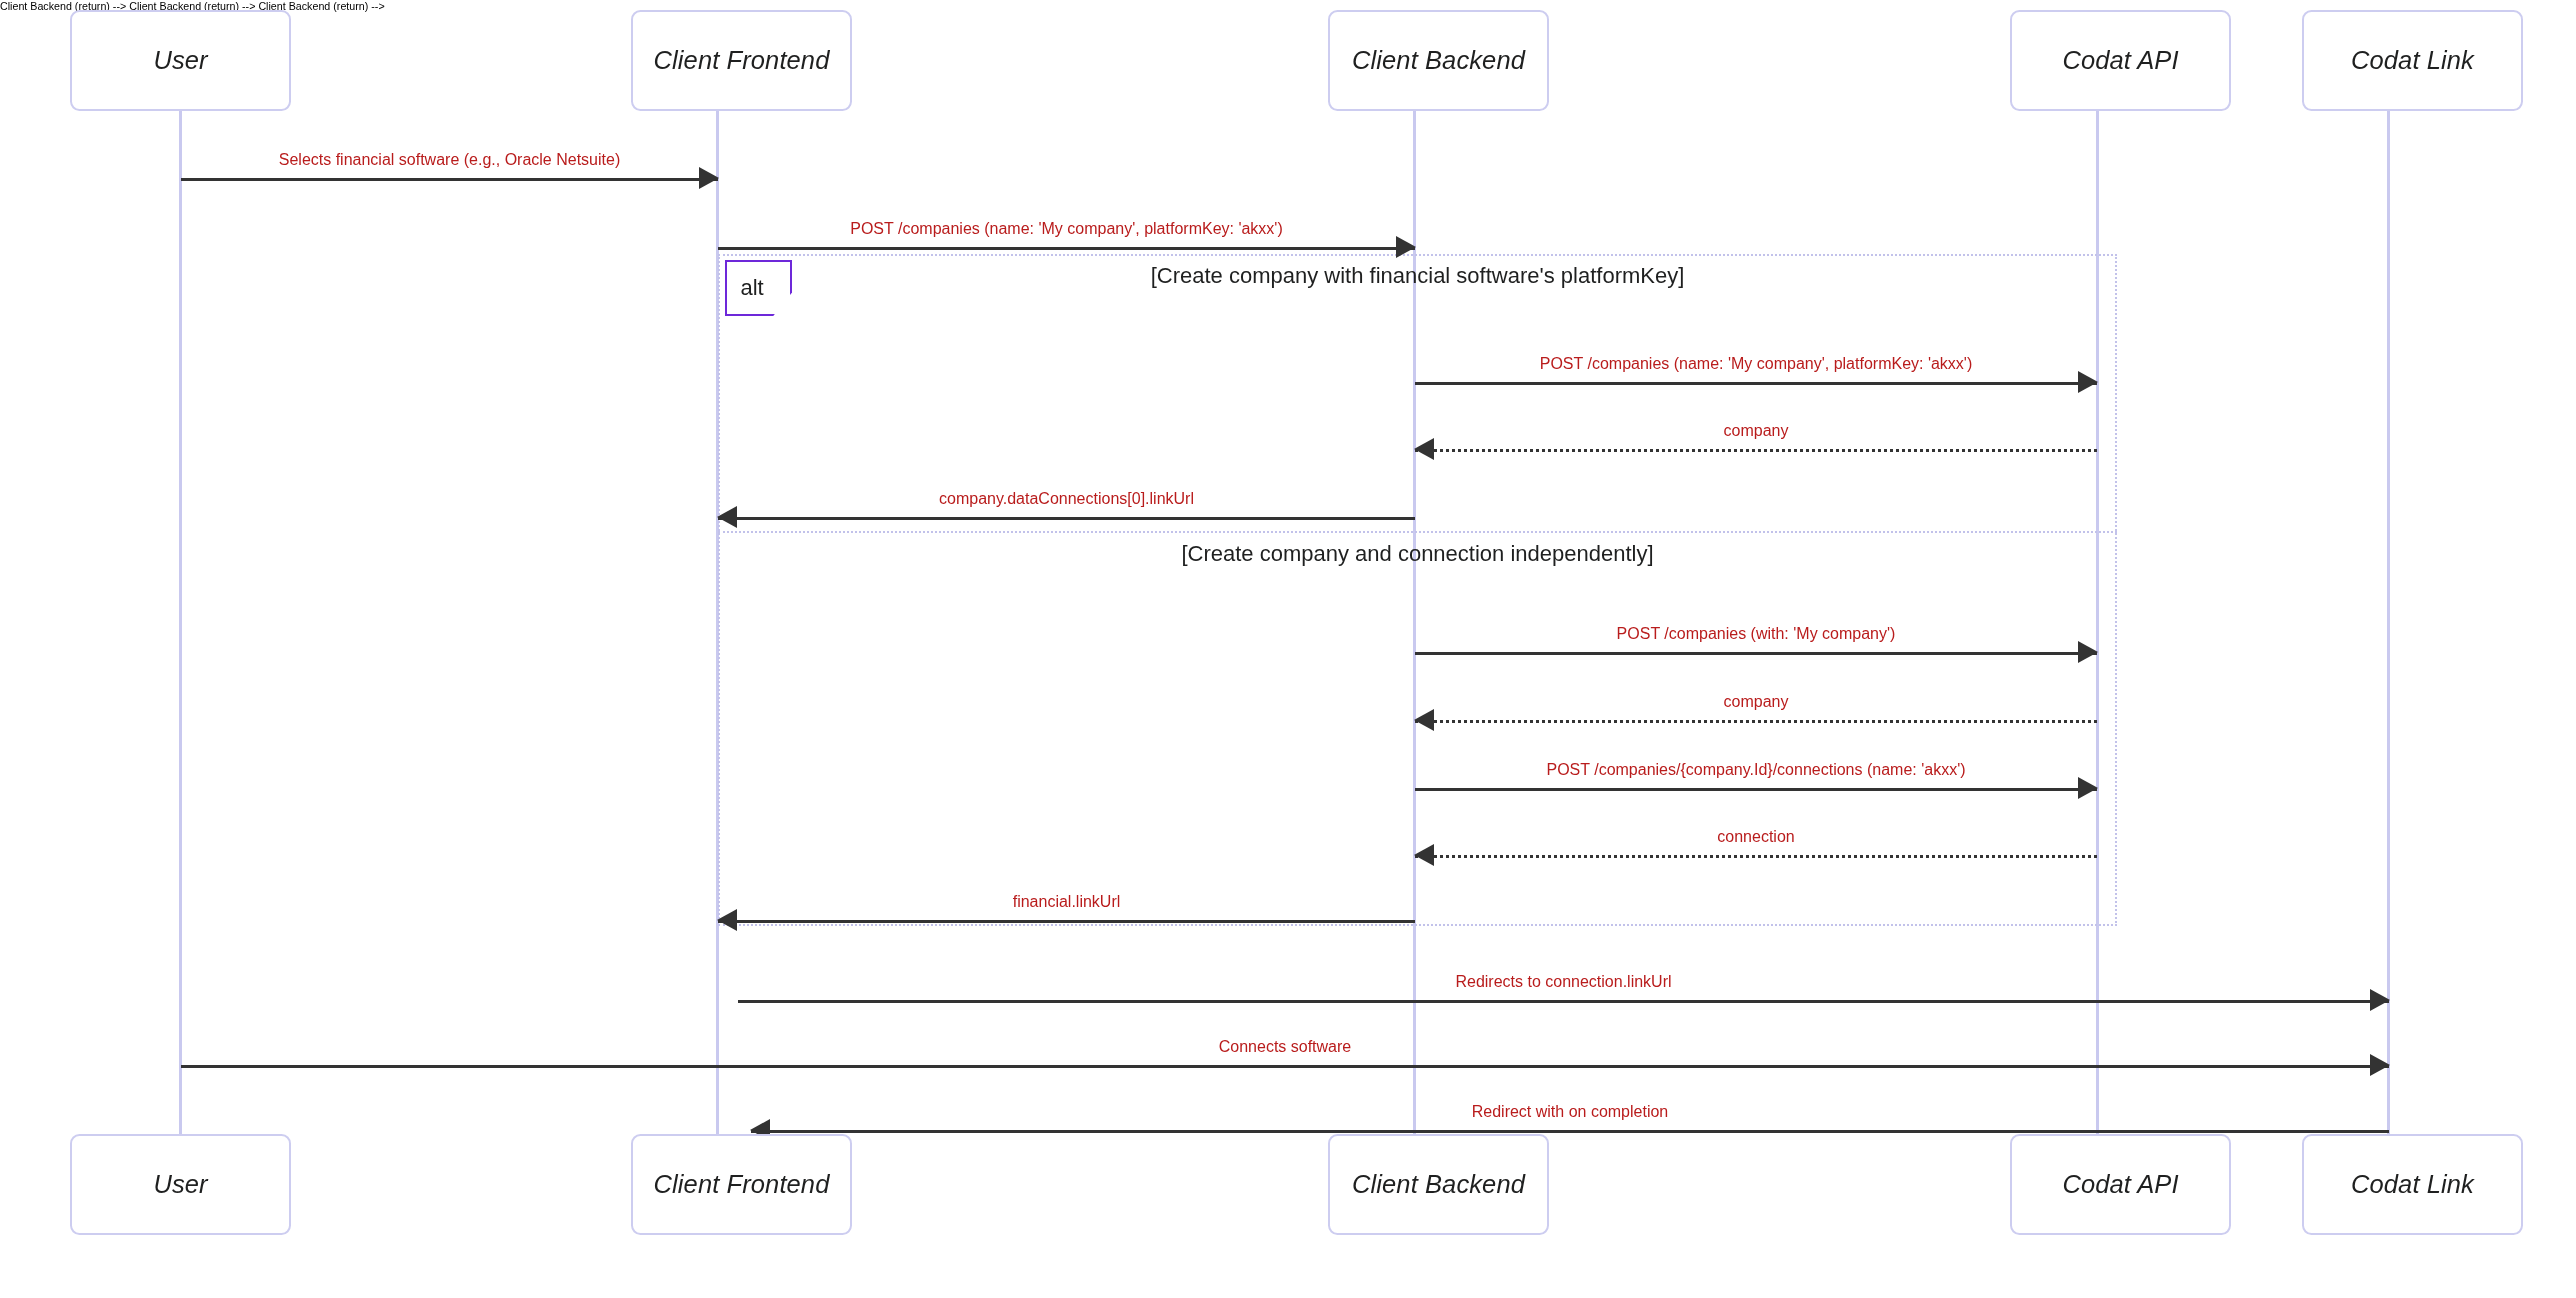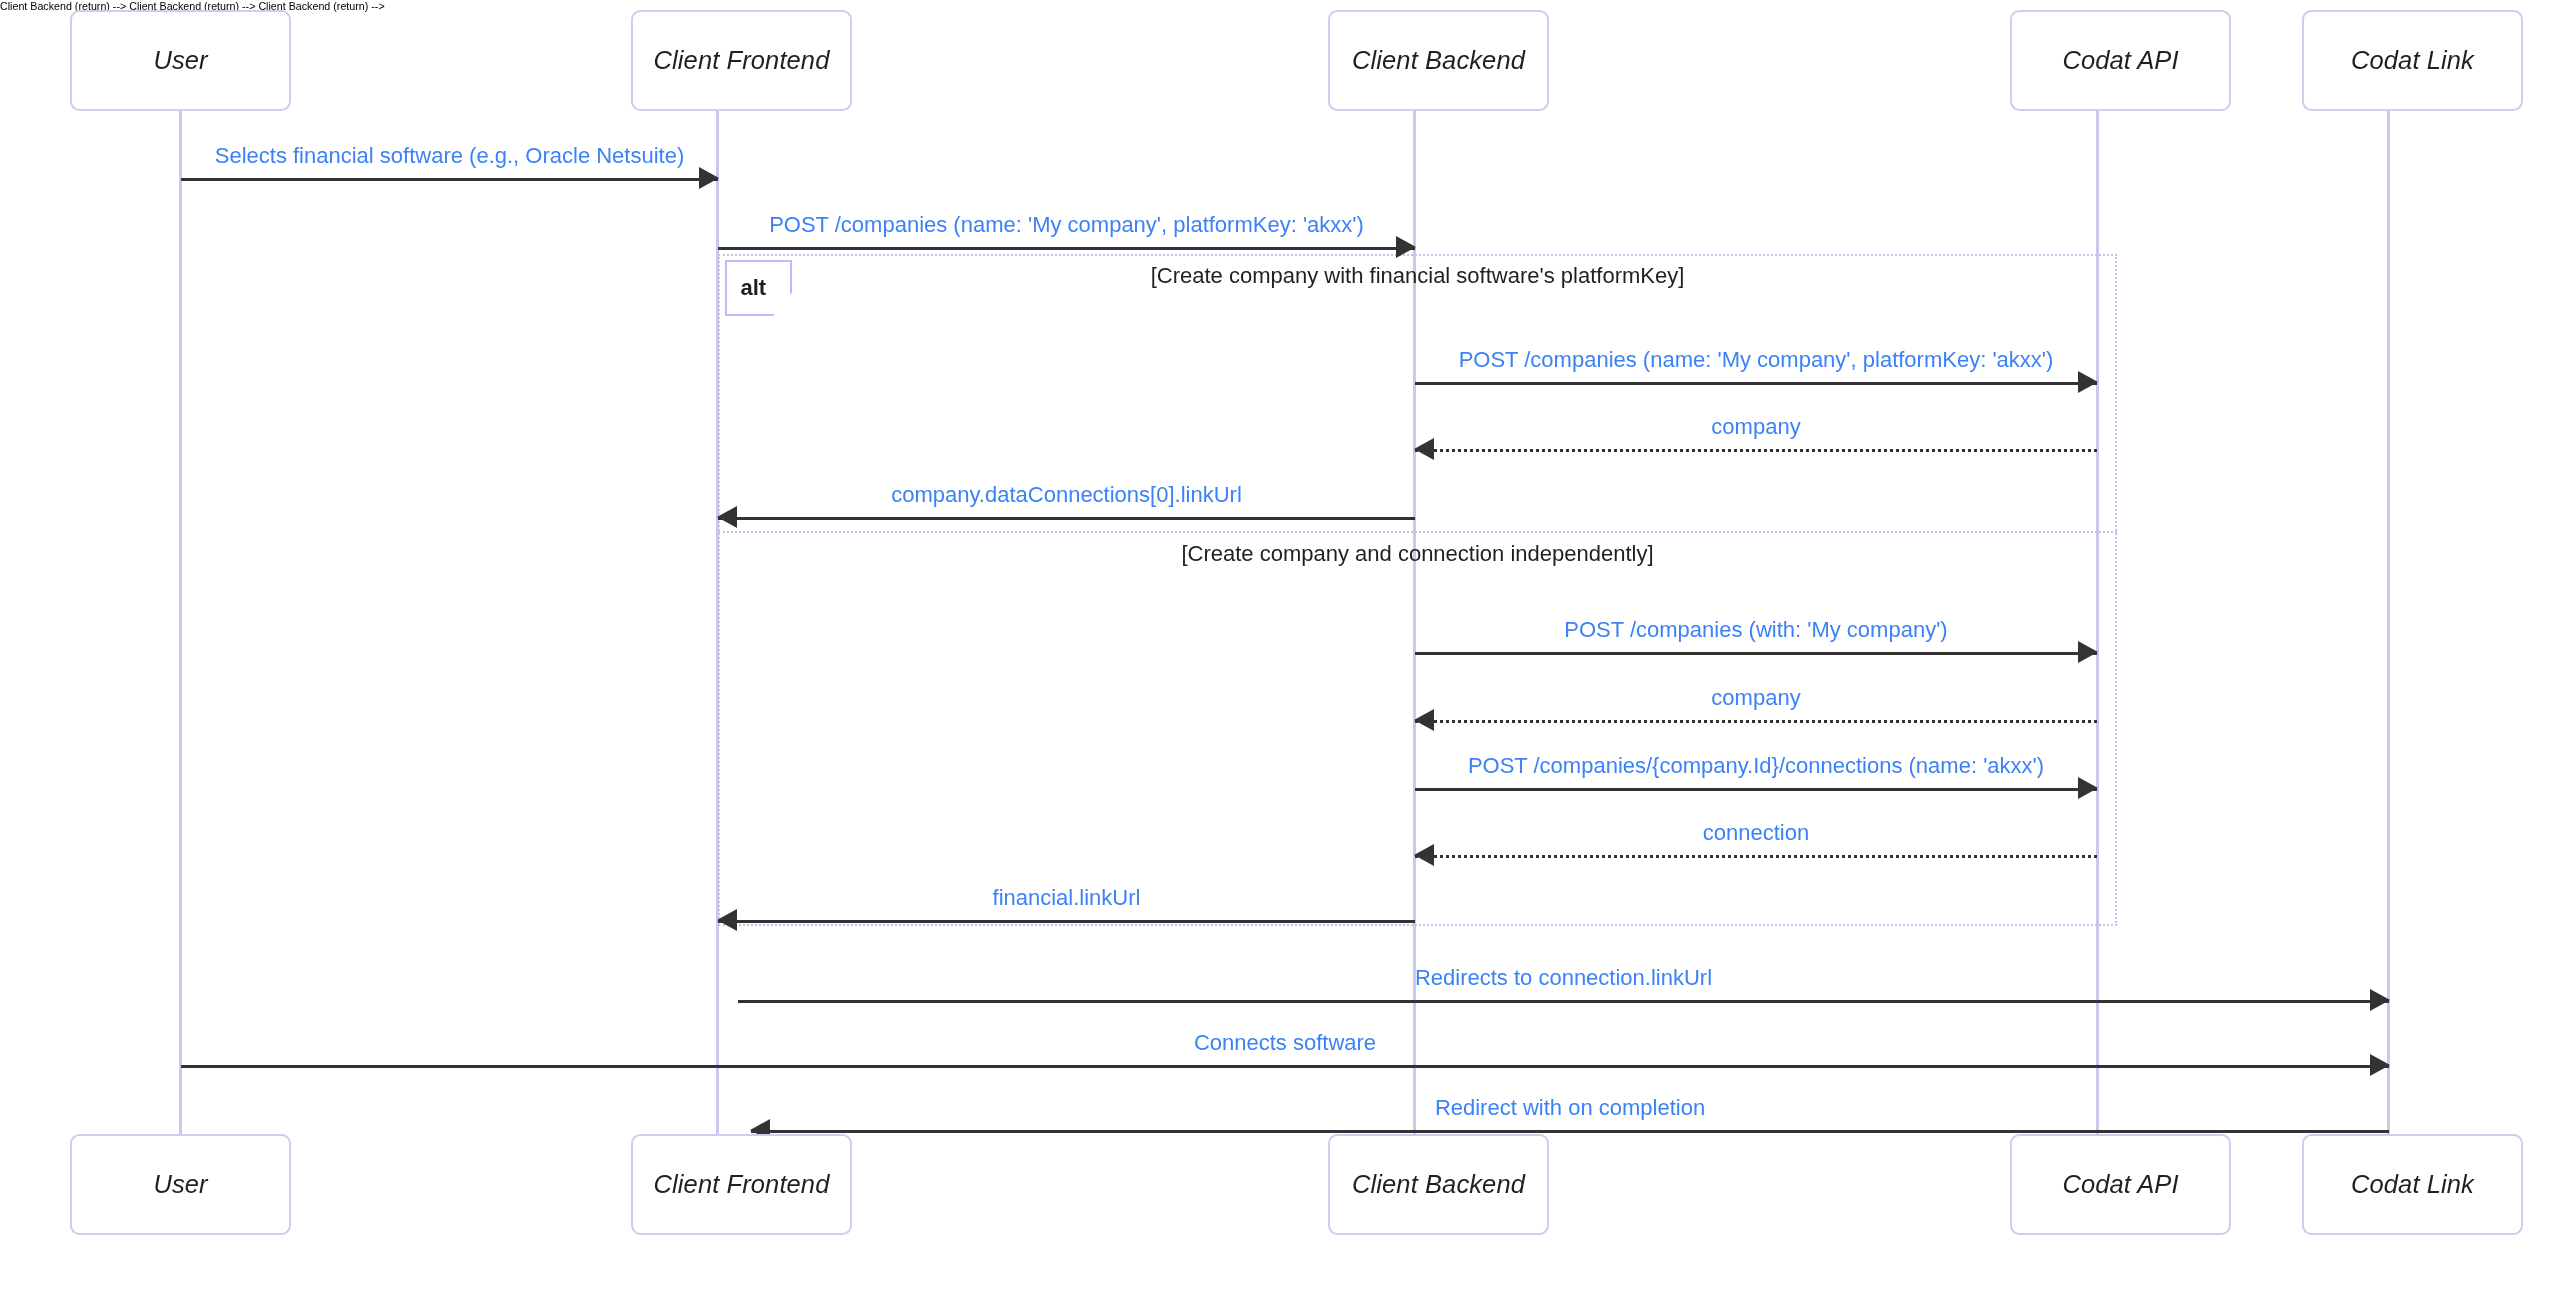--- a/index.html
+++ b/index.html
@@ -77,22 +77,22 @@
     border-top: 11.4px solid transparent;
     border-bottom: 11.4px solid transparent;
     border-right: 20px solid #333333;
   }
   .msg .label {
     position: absolute;
     left: 0;
     width: 100%;
     bottom: 9.4px;
     text-align: center;
-    color: #3b82f6;
-    font-size: 22px;
+    color: #b91c1c;
+    font-size: 16px;
     line-height: 1.1;
     white-space: nowrap;
   }
 
   
   .alt-frame {
     position: absolute;
     box-sizing: border-box;
     border: 2.7px dotted #c2c2ea;
     background: transparent;
@@ -100,29 +100,28 @@
   }
   .alt-divider {
     position: absolute;
     height: 0;
     border-top: 2.7px dotted #c2c2ea;
   }
   .alt-tag {
     position: absolute;
     box-sizing: border-box;
     background: #ffffff;
-    border: 2px solid #c4b5fd;
+    border: 2px solid #6d28d9;
     color: #1f2020;
     font-size: 22px;
     display: flex;
     align-items: center;
     padding-left: 13.4px;
     
     clip-path: polygon(0 0, 100% 0, 100% 58%, 72% 100%, 0 100%);
-    font-weight: bold;
   }
   .alt-cond {
     position: absolute;
     text-align: center;
     color: #1f2020;
     font-size: 22px;
     white-space: nowrap;
   }
 </style>
 </head>

